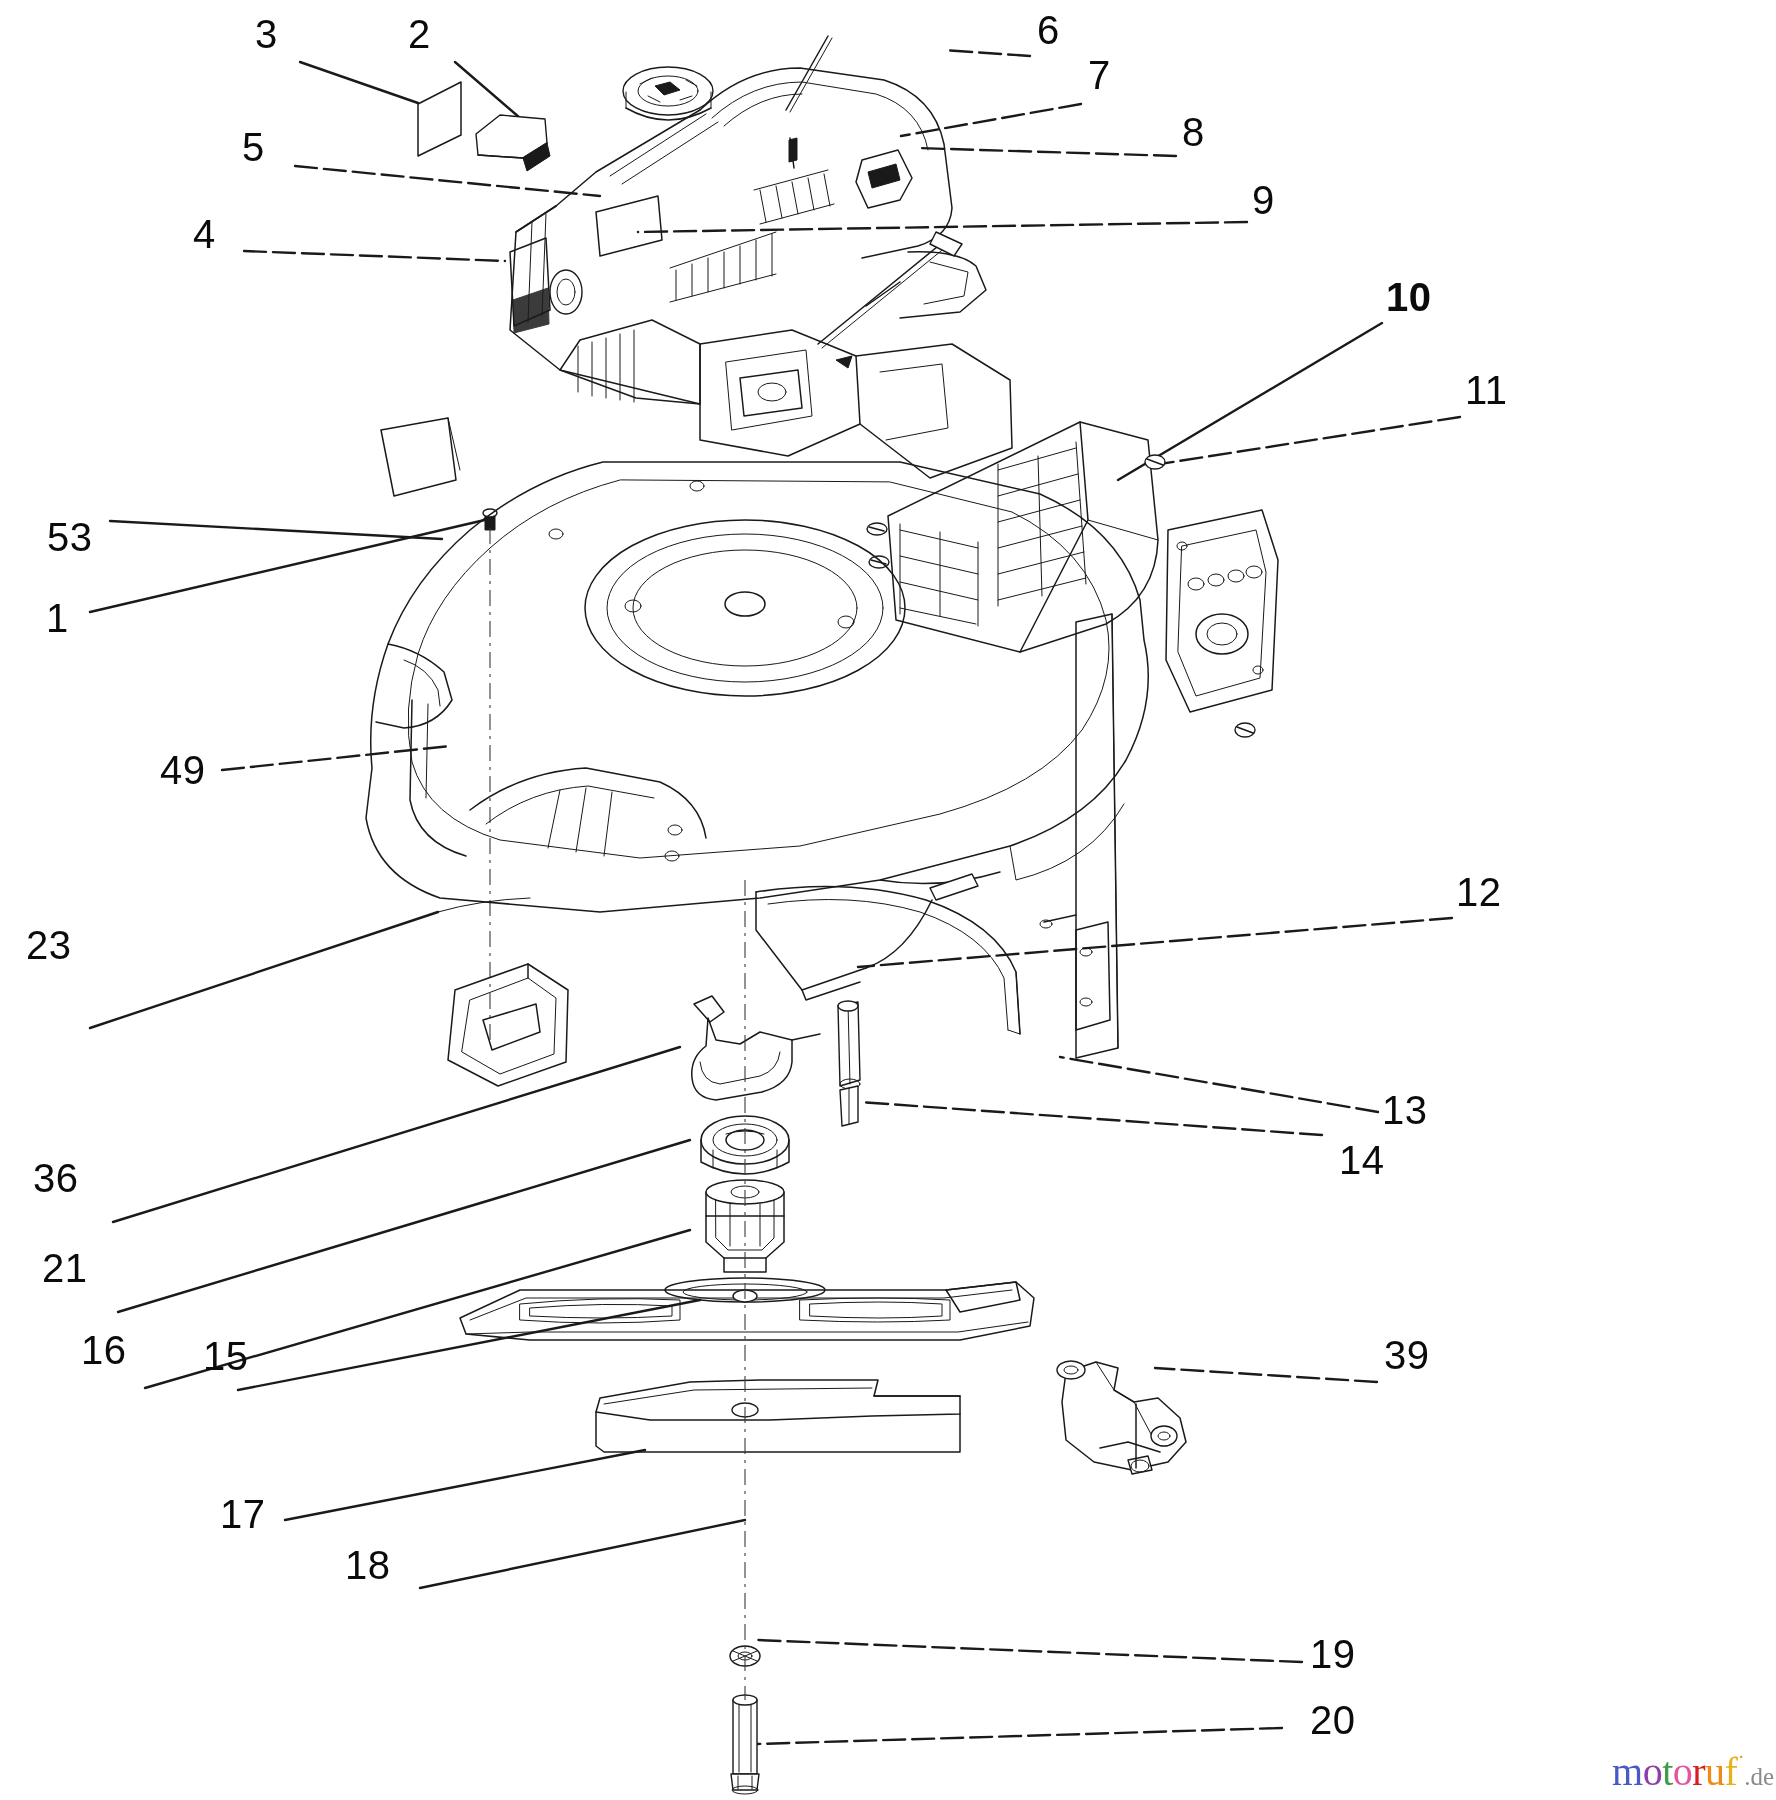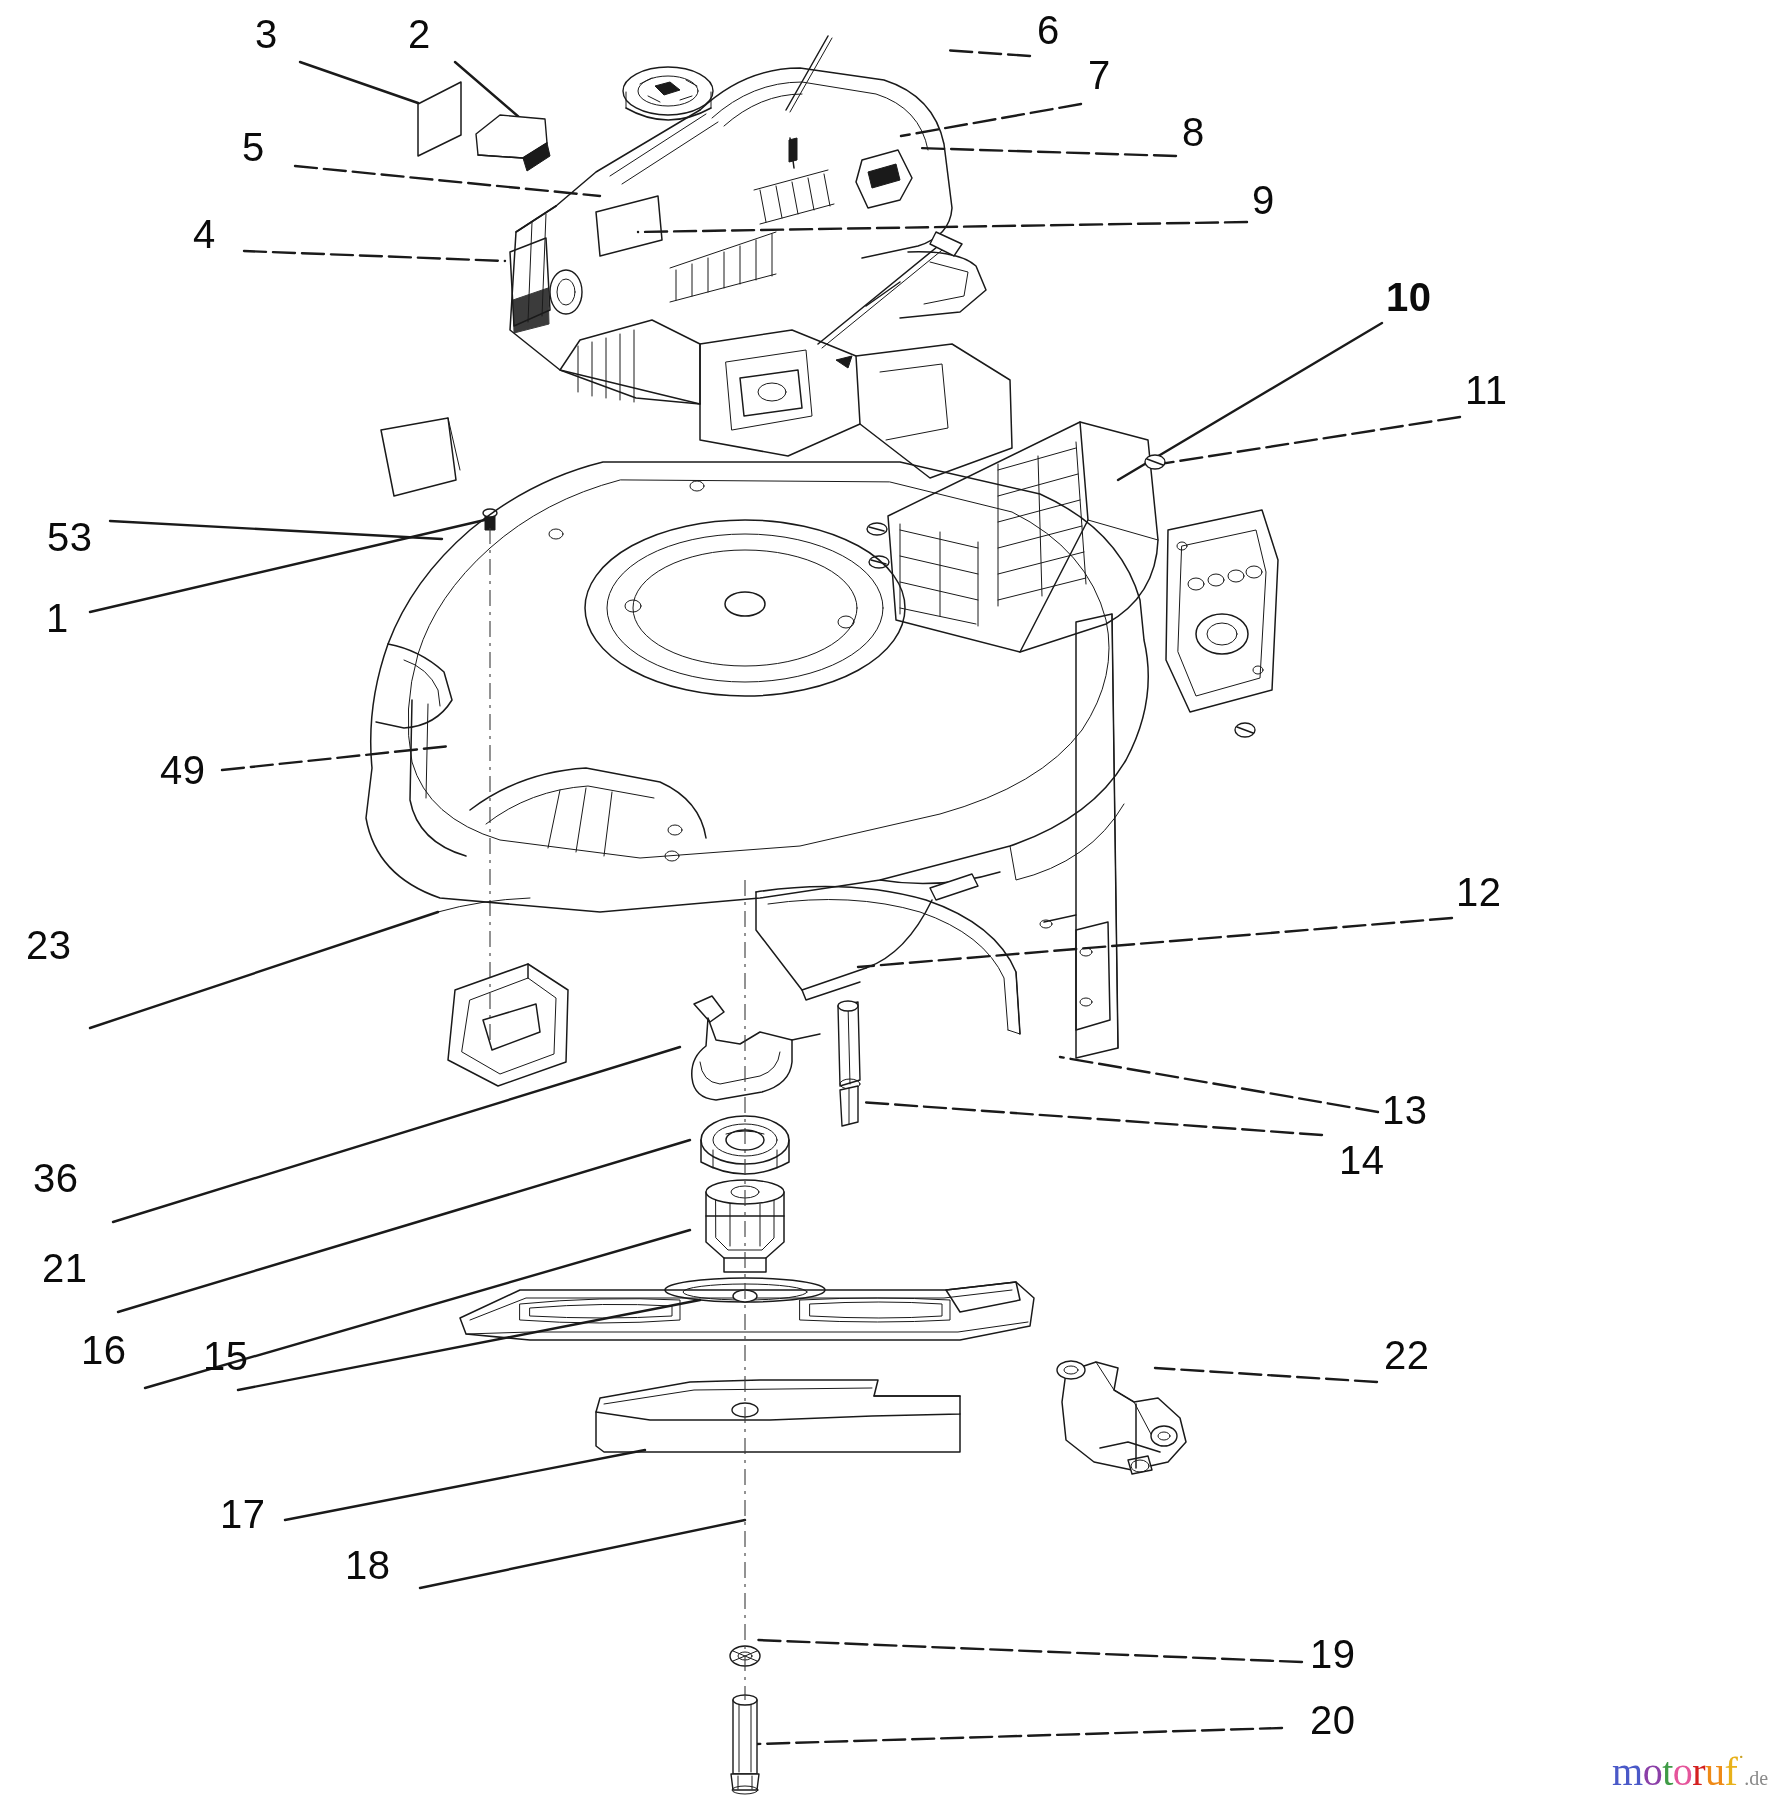--- a/index.html
+++ b/index.html
@@ -6,21 +6,21 @@
   body{width:1776px;height:1800px;position:relative;overflow:hidden;
        font-family:"Liberation Sans", sans-serif;}
   #stage{position:absolute;inset:0;width:1776px;height:1800px;}
   svg#diagram{position:absolute;left:0;top:0;width:1776px;height:1800px;}
   .callout{position:absolute;font-size:40px;color:#0b0b0b;font-weight:400;
            font-family:"Liberation Sans", sans-serif;line-height:1;
            letter-spacing:0.5px;white-space:nowrap;}
   .wm{position:absolute;left:1612px;top:1752px;font-family:"Liberation Serif", serif;
       font-size:40px;line-height:1;white-space:nowrap;letter-spacing:-0.5px;}
   .wm span{display:inline-block;}
-  .wm .sfx{font-size:20px;color:#8a8a8a;letter-spacing:0;}
+  .wm .sfx{font-size:25px;color:#8a8a8a;letter-spacing:0;}
 </style>
 </head>
 <body>
 
 <div id="stage">
 
   <svg id="diagram" viewBox="0 0 1776 1800">
     <defs>
       <style>
         .ln{fill:none;stroke:#1a1a1a;stroke-width:1.5;stroke-linecap:round;stroke-linejoin:round;}
@@ -398,20 +398,20 @@
       <div class="callout" style="left: 1456px; top: 872px;">12</div>
       <div class="callout" style="left: 26px; top: 925px;">23</div>
       <div class="callout" style="left: 1382px; top: 1090px;">13</div>
       <div class="callout" style="left: 1327px; top: 1140px; margin-left: 12px;">14</div>
       <div class="callout" style="left: 33px; top: 1158px;">36</div>
       <div class="callout" style="left: 42px; top: 1248px;">21</div>
       <div class="callout" style="left: 81px; top: 1330px;">16</div>
       <div class="callout" style="left: 163px; top: 1336px; margin-left: 40px;">15</div>
       <div class="callout" style="left: 220px; top: 1494px;">17</div>
       <div class="callout" style="left: 345px; top: 1545px;">18</div>
-      <div class="callout" style="left: 1384px; top: 1335px;">22</div>
+      <div class="callout" style="left: 1384px; top: 1335px;">39</div>
       <div class="callout" style="left: 1310px; top: 1634px;">19</div>
       <div class="callout" style="left: 1290px; top: 1700px; margin-left: 20px;">20</div>
     </div>
 
   <div class="wm" id="watermark"><span style="color: rgb(74, 89, 200);">m</span><span style="color: rgb(139, 63, 168);">o</span><span style="color: rgb(63, 155, 70);">t</span><span style="color: rgb(229, 85, 155);">o</span><span style="color: rgb(212, 32, 32);">r</span><span style="color: rgb(239, 138, 23);">u</span><span style="color: rgb(232, 177, 26);">f</span><span style="color: rgb(201, 162, 39); font-size: 22px; vertical-align: top;">˙</span><span class="sfx" style="color: rgb(138, 138, 138);">.de</span></div>
 
 </div>
 
 </body></html>

